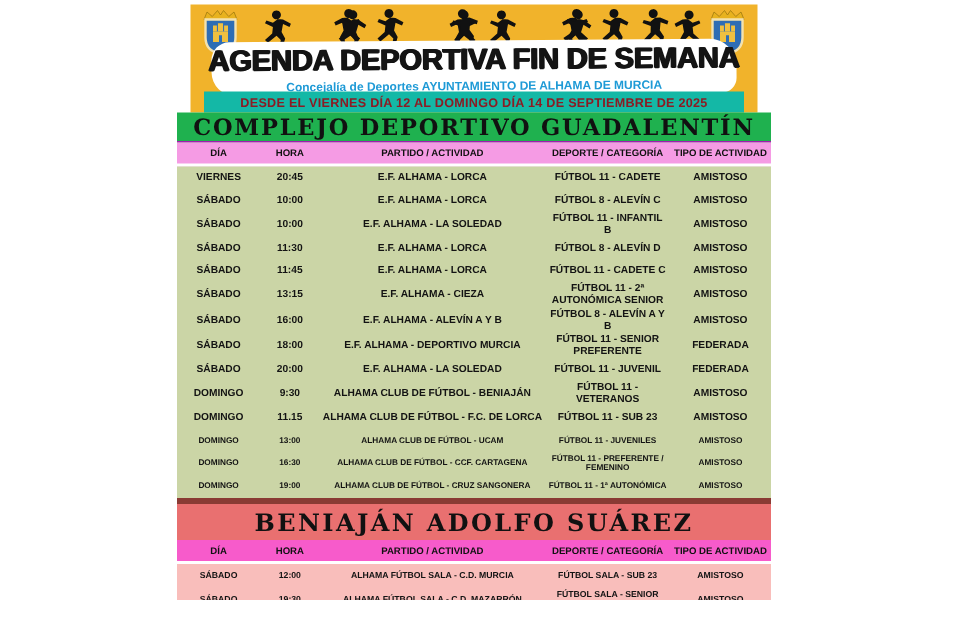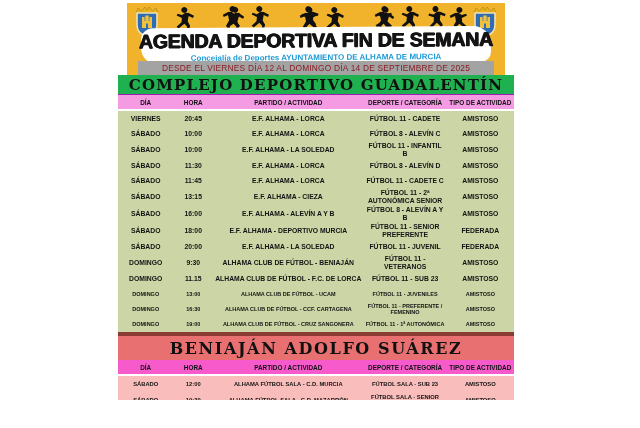--- a/index.html
+++ b/index.html
@@ -14,21 +14,21 @@
   .crest.left{left:7px;}  .crest.right{right:7px;}
   .title-panel{position:absolute;left:14px;right:14px;top:24px;height:36px;background:#ffffff;
         border-radius:12px 18px 10px 16px;transform:rotate(-0.4deg);
         display:flex;flex-direction:column;align-items:center;justify-content:center;}
   .title{font-size:19.5px;font-weight:900;color:#141414;letter-spacing:-0.2px;white-space:nowrap;
         font-family:"Liberation Sans",sans-serif;
         text-shadow:0.6px 0 0 #141414,-0.6px 0 0 #141414,0 0.4px 0 #141414;}
   .subtitle{font-size:8px;font-weight:700;color:#1E9AD6;margin-top:1px;white-space:nowrap;}
   .date-strip{position:absolute;left:0;right:0;top:58px;height:14px;
         display:flex;align-items:center;justify-content:center;}
-  .date-banner{background:#a3a3a3;color:#8B1C24;font-size:8.4px;font-weight:400;
+  .date-banner{background:#14b8a6;color:#8B1C24;font-size:8.4px;font-weight:700;
         letter-spacing:0.2px;padding:2px 24px;white-space:nowrap;}
 
   
   .secbar{position:absolute;left:0;right:0;display:flex;align-items:center;justify-content:center;
         font-family:"DejaVu Serif",serif;font-weight:bold;color:#111;}
   .sec1{top:72px;height:19px;background:#1FB14F;border-bottom:1px solid #a21caf;
         font-size:15px;letter-spacing:1.2px;}
   .sec2{top:333px;height:24px;background:#E97070;font-size:16px;letter-spacing:1.6px;}
 
   

